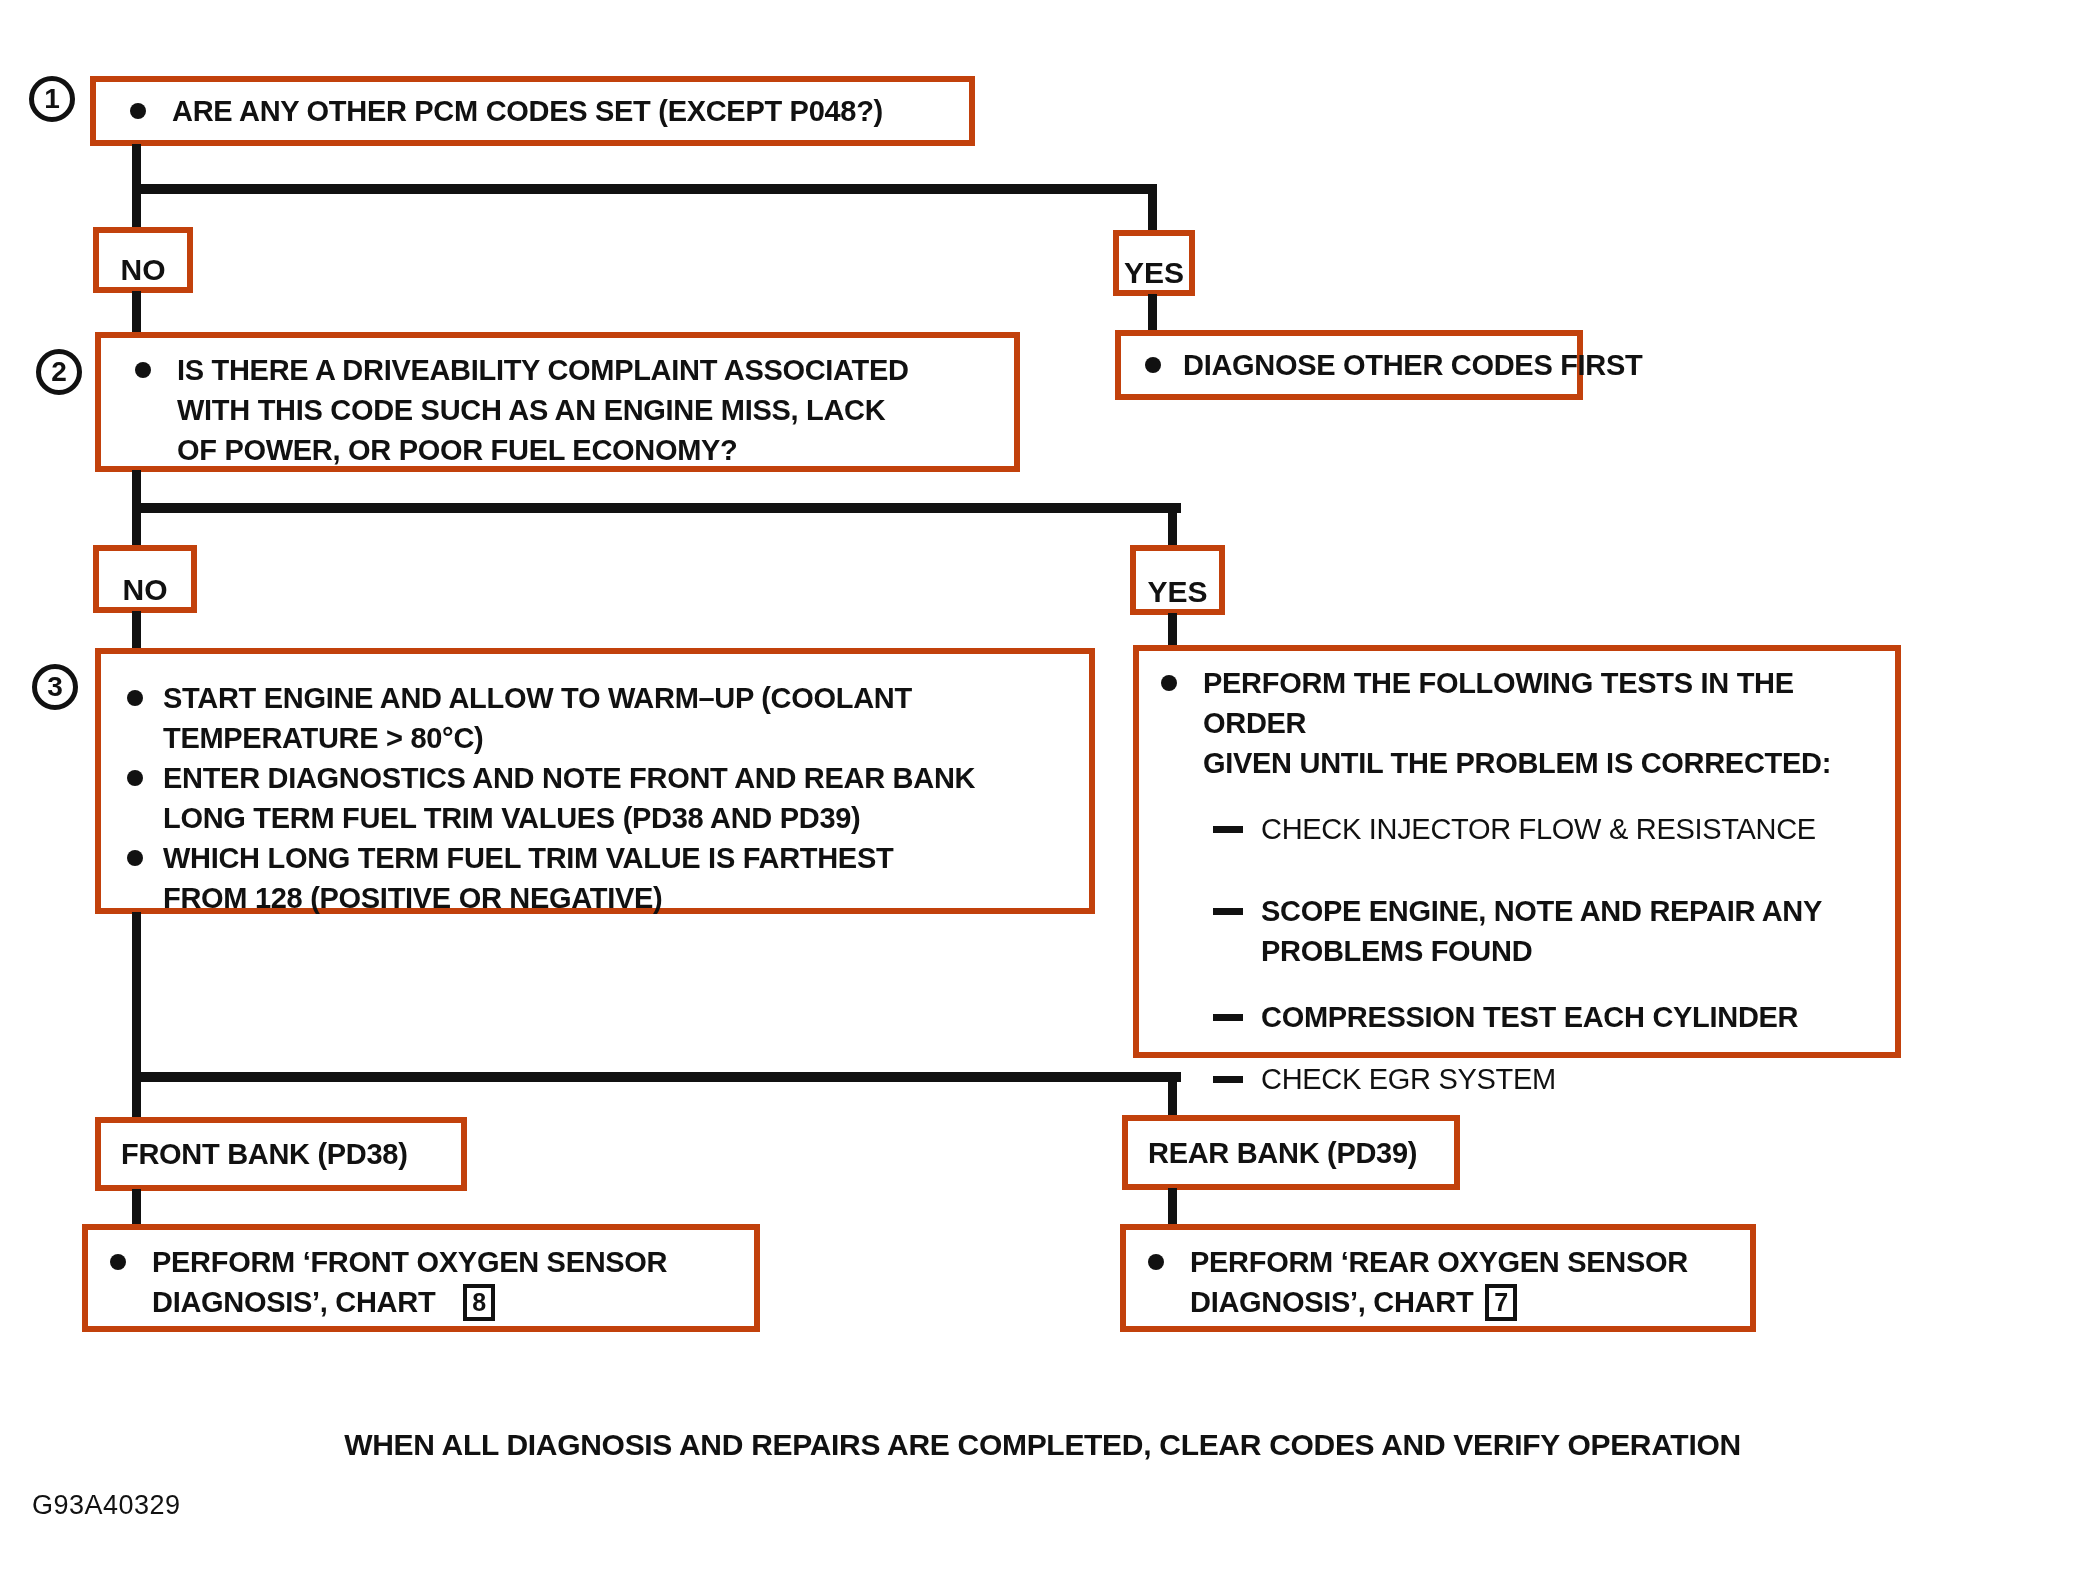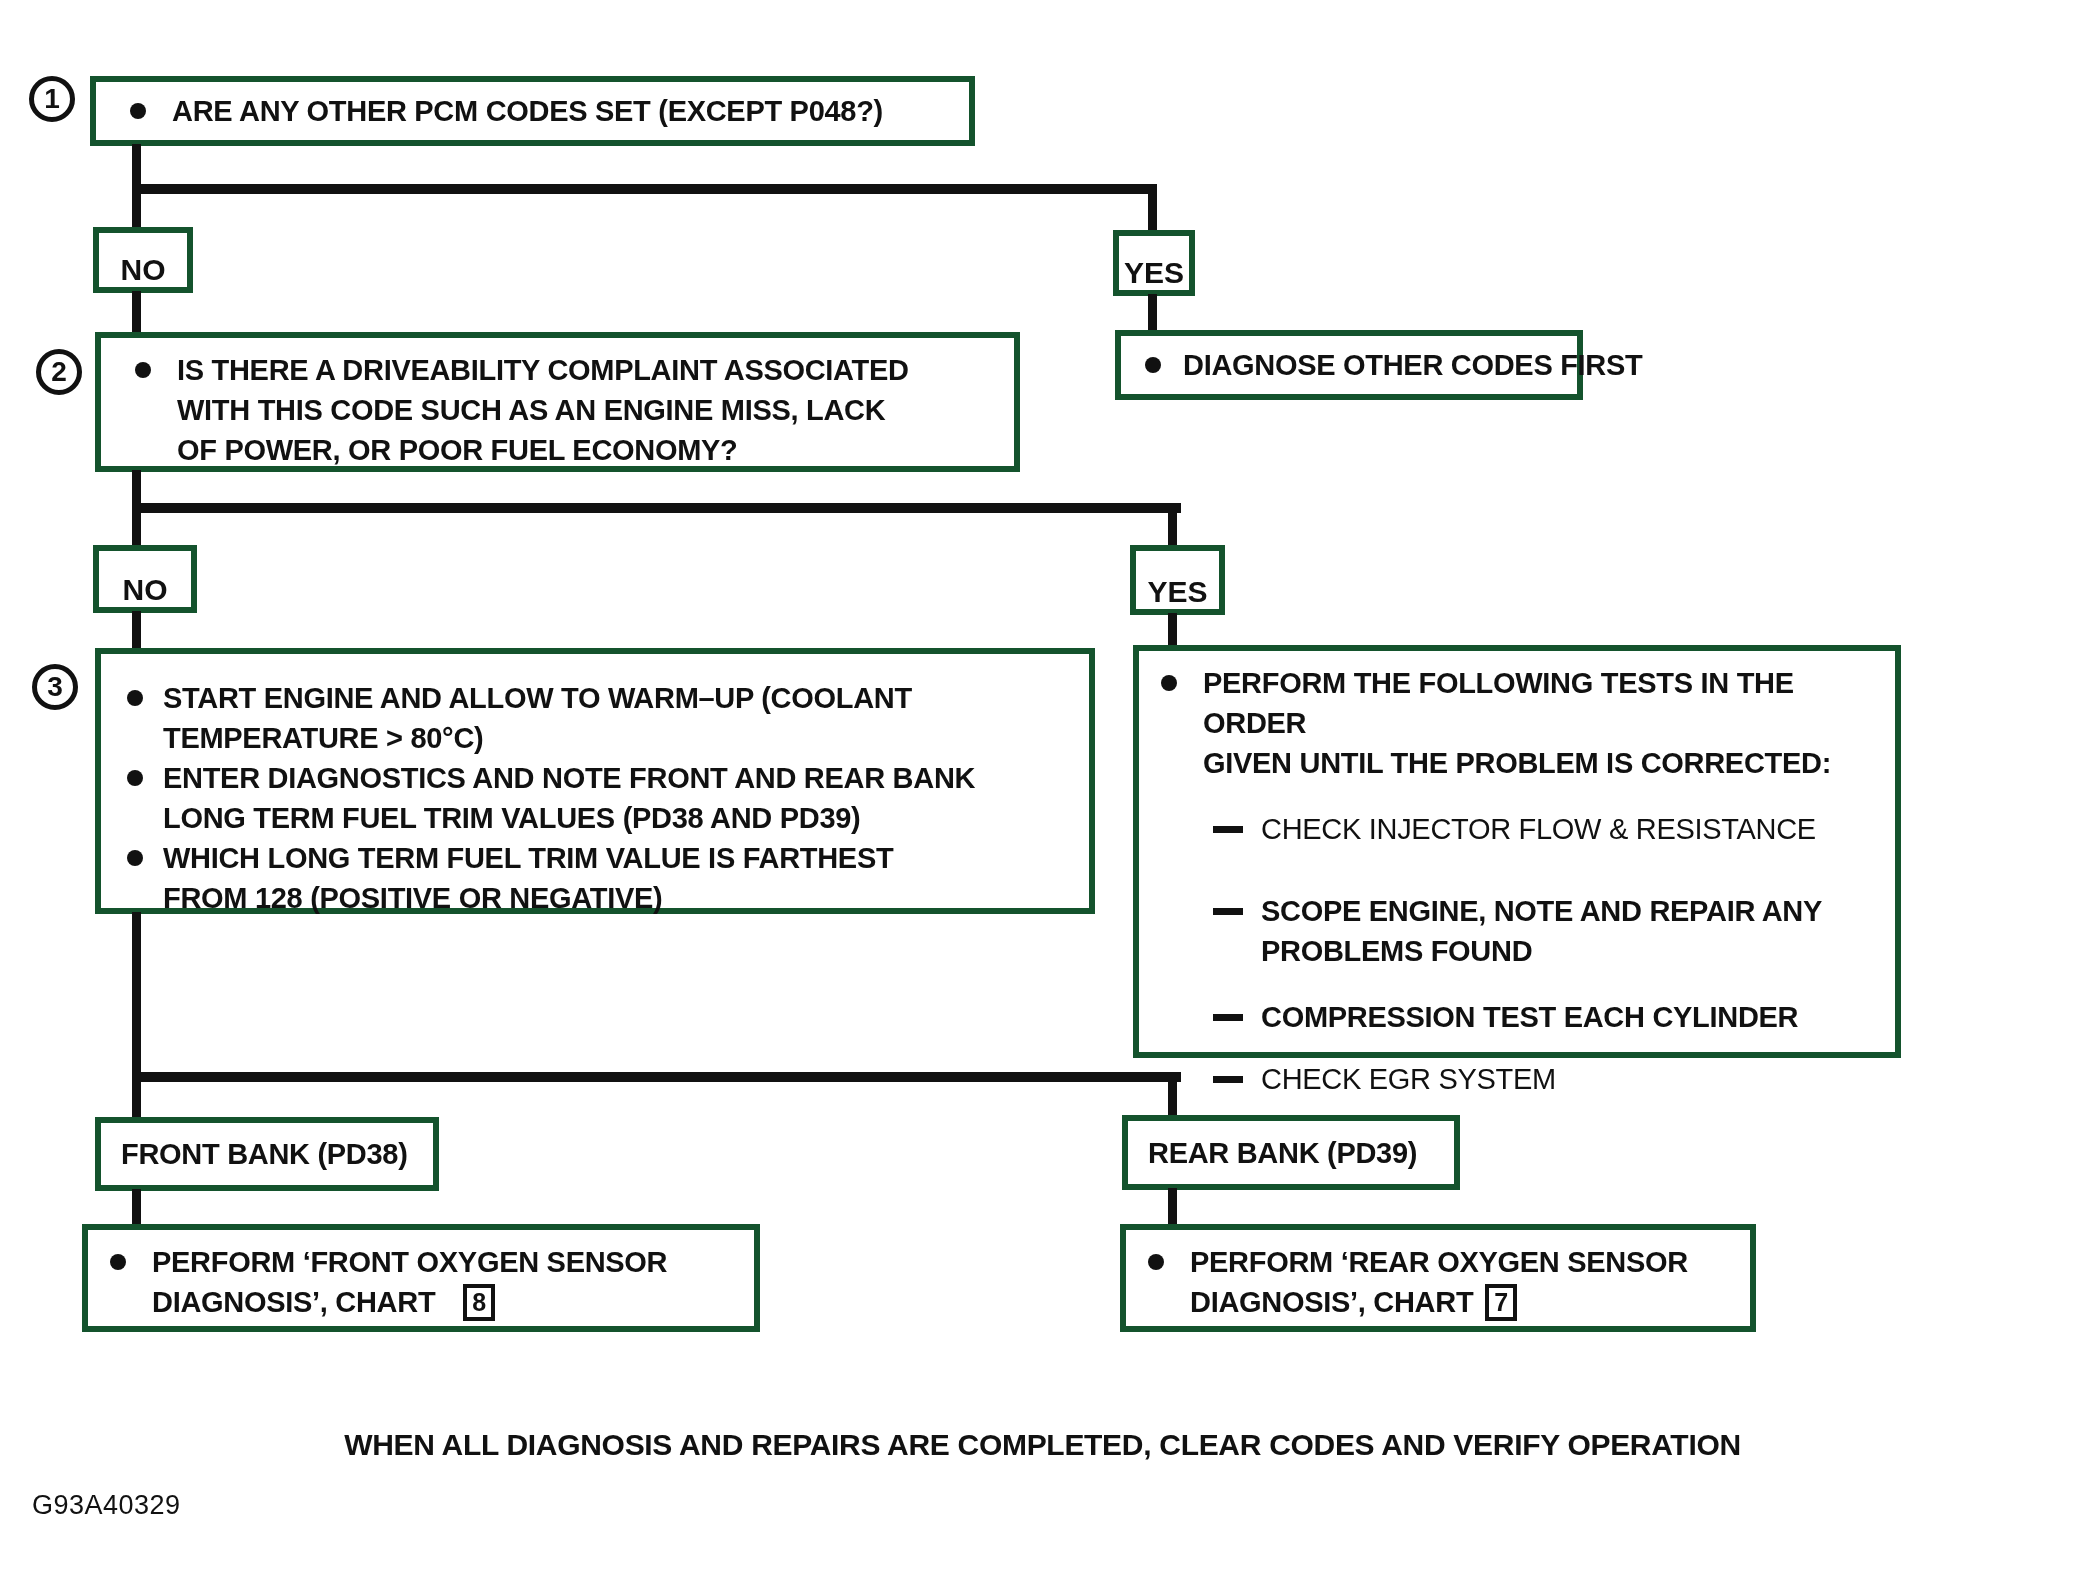--- a/index.html
+++ b/index.html
@@ -1,21 +1,21 @@
 <!DOCTYPE html>
 <html><head>
 <meta charset="utf-8">
 <style>
   html,body{margin:0;padding:0;background:#e8e8e8;}
   .canvas{
     position:relative;width:2085px;height:1584px;background:#ffffff;
     font-family:"Liberation Sans","DejaVu Sans",sans-serif;color:#111;
     overflow:hidden;
   }
-  .box{position:absolute;border:6px solid #14532d;background:#fff;box-sizing:border-box;}
+  .box{position:absolute;border:6px solid #c2410c;background:#fff;box-sizing:border-box;}
   .line{position:absolute;background:#111;}
   .num-circle{
     position:absolute;width:46px;height:46px;border:5px solid #111;border-radius:50%;
     background:#fff;box-sizing:border-box;display:flex;align-items:center;justify-content:center;
     font-size:28px;font-weight:700;
   }
   .t{font-weight:700;font-size:29px;line-height:40px;letter-spacing:-0.3px;white-space:nowrap;}
   .light{font-weight:400;}
   .lblbox{display:flex;align-items:flex-end;justify-content:center;font-size:30px;font-weight:700;}
   .brow{display:flex;align-items:flex-start;}
@@ -152,21 +152,21 @@
           <div>CHECK EGR SYSTEM</div>
         </div>
       </div>
     </div>
   </div>
 
   <div class="line" style="left:132px;top:912px;width:9px;height:207px;"></div>
   <div class="line" style="left:132px;top:1072px;width:1049px;height:10px;"></div>
   <div class="line" style="left:1168px;top:1072px;width:9px;height:45px;"></div>
 
-  <div class="box" style="left:95px;top:1117px;width:344px;height:74px;display:flex;align-items:center;padding-left:20px;">
+  <div class="box" style="left:95px;top:1117px;width:372px;height:74px;display:flex;align-items:center;padding-left:20px;">
     <span class="t">FRONT BANK (PD38)</span>
   </div>
   <div class="box" style="left:1122px;top:1115px;width:338px;height:75px;display:flex;align-items:center;padding-left:20px;">
     <span class="t">REAR BANK (PD39)</span>
   </div>
 
   <div class="line" style="left:132px;top:1189px;width:9px;height:41px;"></div>
   <div class="line" style="left:1168px;top:1188px;width:9px;height:40px;"></div>
 
   <div class="box" style="left:82px;top:1224px;width:678px;height:108px;padding:12px 0 0 22px;">

